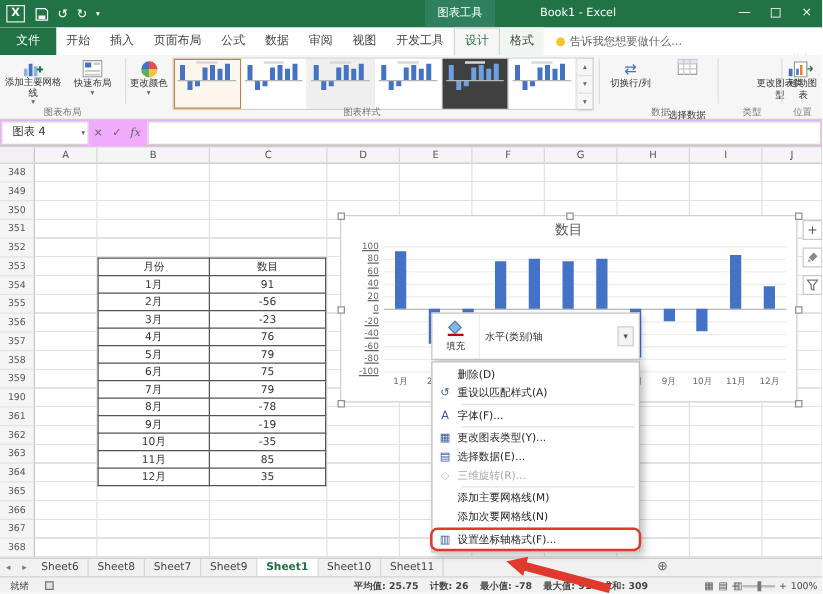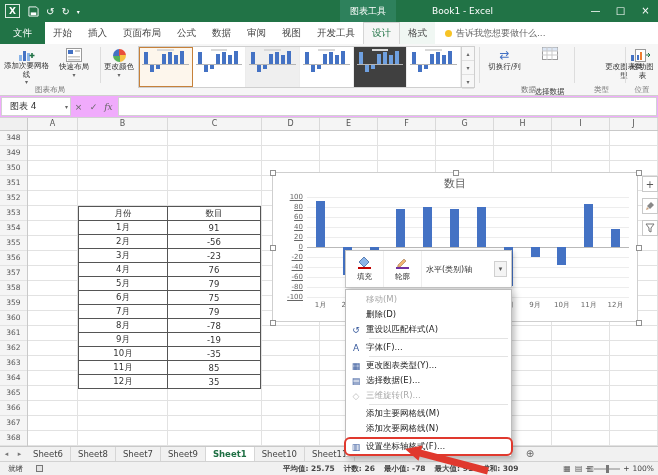--- a/index.html
+++ b/index.html
@@ -171,21 +171,21 @@
   <div class="ribbon">
     <div class="bigbtn" style="left:3px;width:47px;">
       <span class="bicon">
           <svg width="16" height="15" viewBox="0 0 16 15">
             <rect x="0" y="8" width="3" height="6" fill="#8ab4e8"></rect>
             <rect x="4" y="4" width="3" height="10" fill="#4472c4"></rect>
             <rect x="8" y="6" width="3" height="8" fill="#8ab4e8"></rect>
             <path d="M13 6v5M10.5 8.5h5" stroke="#217346" stroke-width="1.6"></path>
           </svg>
         </span>
-      <span>添加次要网格线</span>
+      <span>添加主要网格线</span>
       <span class="caret">▾</span>
     </div>
     <div class="bigbtn" style="left:52px;width:44px;">
       <span class="bicon">
           <svg width="16" height="14" viewBox="0 0 16 14">
             <rect x="0.5" y="0.5" width="15" height="13" fill="#fff" stroke="#9a9a9a"></rect>
             <rect x="2" y="2" width="5" height="4" fill="#4472c4"></rect>
             <rect x="9" y="2" width="5" height="2" fill="#c9c9c9"></rect>
             <rect x="2" y="8" width="12" height="1.5" fill="#c9c9c9"></rect>
             <rect x="2" y="11" width="12" height="1.5" fill="#c9c9c9"></rect>
@@ -265,20 +265,21 @@
           <div class="tbar" style="left: 41px; height: 13px; top: 4px;"></div>
           <div class="taxis"></div>
         </div>
       </div>
     <div class="gscroll">
       <span>▴</span>
       <span>▾</span>
       <span>▾</span>
     </div>
     <div class="rdivider" style="left:479px;"></div>
+    <div class="glabel" style="left:102px;width:375px;">图表样式</div>
 
     <div class="bigbtn" style="left:483px;width:43px;">
       <span class="bicon swicon">⇄</span>
       <span>切换行/列</span>
     </div>
     <div class="bigbtn" style="left:528px;width:43px;gap:28px;">
       <span class="bicon">
           <svg width="16" height="13" viewBox="0 0 16 13">
             <rect x="0.5" y="0.5" width="15" height="12" fill="#fff" stroke="#9a9a9a"></rect>
             <rect x="0.5" y="0.5" width="15" height="3.5" fill="#dce6f4"></rect>
@@ -361,21 +362,21 @@
         <div class="rn">350</div>
         <div class="rn">351</div>
         <div class="rn">352</div>
         <div class="rn">353</div>
         <div class="rn">354</div>
         <div class="rn">355</div>
         <div class="rn">356</div>
         <div class="rn">357</div>
         <div class="rn">358</div>
         <div class="rn">359</div>
-        <div class="rn">360</div>
+        <div class="rn">190</div>
         <div class="rn">361</div>
         <div class="rn">362</div>
         <div class="rn">363</div>
         <div class="rn">364</div>
         <div class="rn">365</div>
         <div class="rn">366</div>
         <div class="rn">367</div>
         <div class="rn">368</div>
       </div>
   </div>
@@ -510,38 +511,27 @@
     </div>
 
   <div class="minibar">
     <div class="mbtn">
       <span><svg width="13" height="13" viewBox="0 0 13 13">
             <path d="M6 1L11 6 6 11 1 6z" fill="#8ab4e8" stroke="#5a7fb4"></path>
             <rect x="0" y="11" width="13" height="2" fill="#c00000"></rect>
           </svg></span>
       <span>填充</span>
     </div>
-    <div class="mbtn">
-      <span><svg width="13" height="13" viewBox="0 0 13 13">
-            <path d="M2 9L8 3l2 2-6 6-2.5.5z" fill="#f0b470" stroke="#8a6340" stroke-width="0.5"></path>
-            <rect x="0" y="11" width="13" height="2" fill="#7030a0"></rect>
-          </svg></span>
-      <span>轮廓</span>
-    </div>
     <div class="mselect">
       <span>水平(类别)轴</span>
       <span class="mdd">▾</span>
     </div>
   </div>
 
   <div class="ctxmenu">
-      <div class="mi dis">
-        <span class="mic"></span>
-        <span class="mlab">移动(M)</span>
-      </div>
       <div class="mi">
         <span class="mic"></span>
         <span class="mlab">删除(D)</span>
       </div>
       <div class="mi">
         <span class="mic">↺</span>
         <span class="mlab">重设以匹配样式(A)</span>
       </div>
       <div class="msep"></div>
       <div class="mi">

